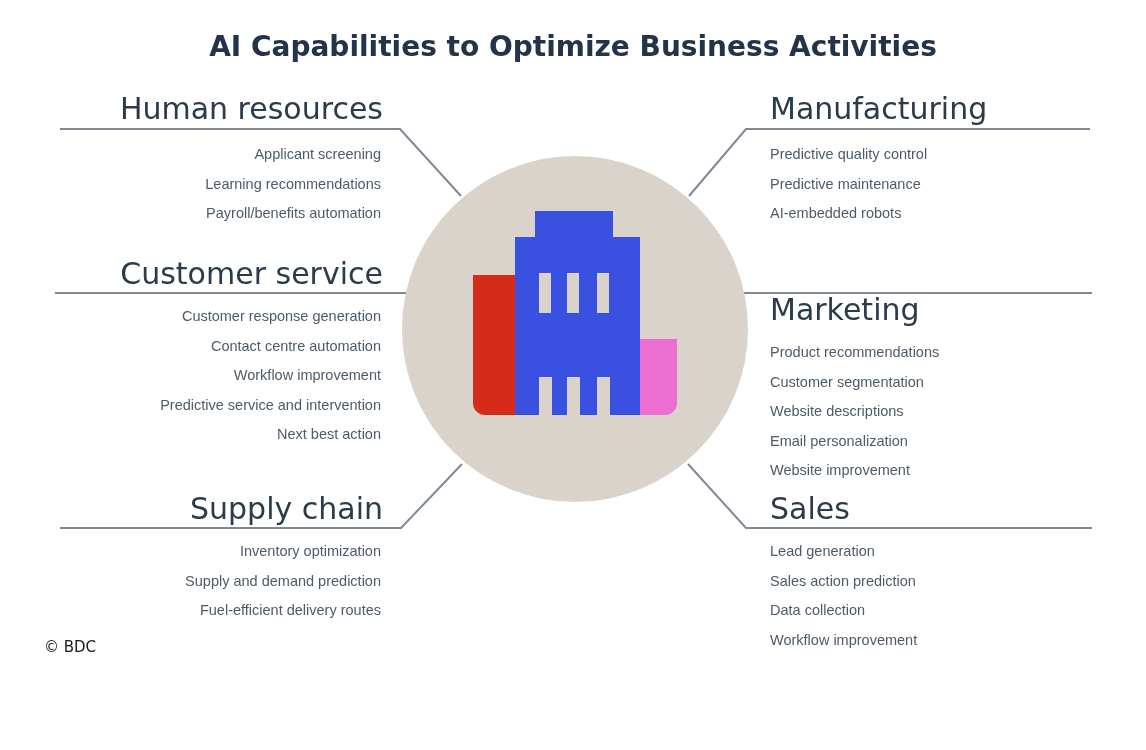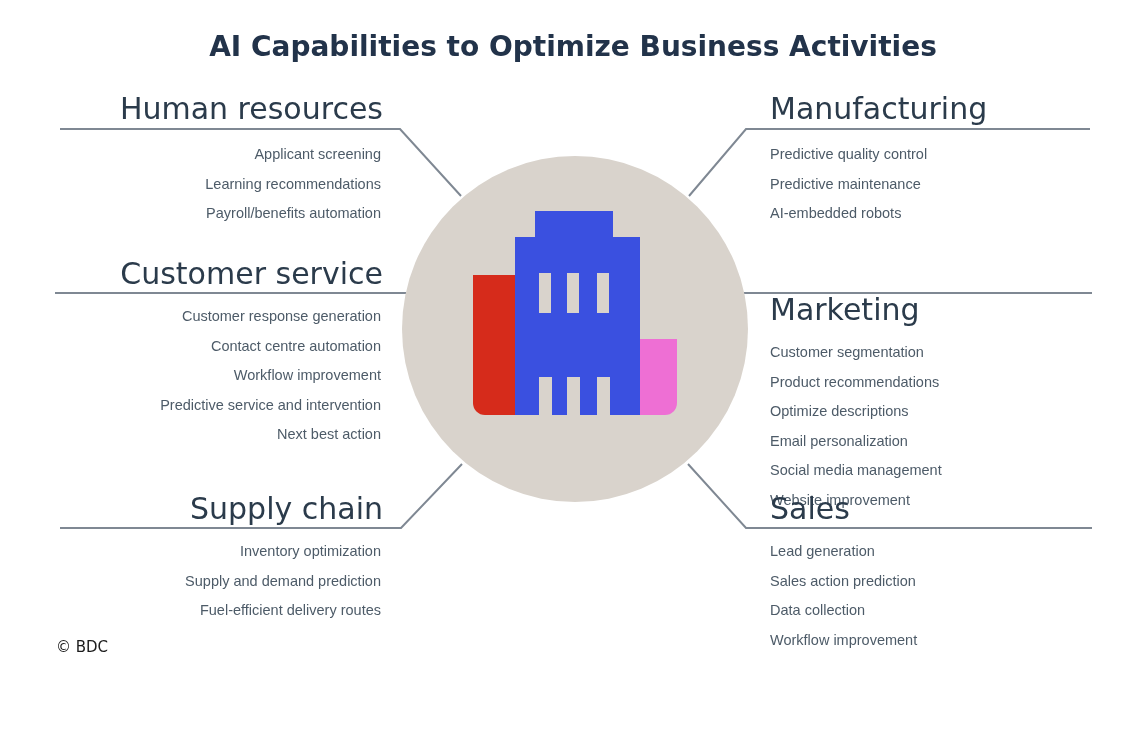--- a/index.html
+++ b/index.html
@@ -53,21 +53,21 @@
   }
   .blk{position:absolute;}
   #red-block{left:71px;top:119px;width:42px;height:140px;background:var(--building-red);border-bottom-left-radius:12px;}
   #blue-main{left:113px;top:81px;width:125px;height:178px;background:var(--building-blue);}
   #blue-tower{left:133px;top:55px;width:78px;height:40px;background:var(--building-blue);}
   #pink-block{left:238px;top:183px;width:37px;height:76px;background:var(--building-pink);border-bottom-right-radius:12px;}
   .window{position:absolute;top:117px;width:12px;height:40px;background:var(--circle-bg);}
   .slit{position:absolute;top:221px;width:13px;height:38px;background:var(--circle-bg);}
   .w1{left:137px;} .w2{left:165px;} .w3{left:195px;}
   #copyright{
-    position:absolute;left:56px;top:638px;
+    position:absolute;left:44px;top:638px;
     font-family:"DejaVu Sans", sans-serif;
     font-size:15px;color:var(--copyright-text);
   }
 </style>
 </head>
 <body>
 
 <div id="canvas">
 
   <div id="title">AI Capabilities to Optimize Business Activities</div>
@@ -131,25 +131,24 @@
     <div class="items">
         <div class="item">Predictive quality control</div>
         <div class="item">Predictive maintenance</div>
         <div class="item">AI-embedded robots</div>
       </div>
   </div>
 
   <div id="sec-mk" class="section right-col">
     <div class="heading">Marketing</div>
     <div class="items">
+        <div class="item">Product recommendations</div>
         <div class="item">Customer segmentation</div>
-        <div class="item">Product recommendations</div>
-        <div class="item">Optimize descriptions</div>
+        <div class="item">Website descriptions</div>
         <div class="item">Email personalization</div>
-        <div class="item">Social media management</div>
         <div class="item">Website improvement</div>
       </div>
   </div>
 
   <div id="sec-sl" class="section right-col">
     <div class="heading">Sales</div>
     <div class="items">
         <div class="item">Lead generation</div>
         <div class="item">Sales action prediction</div>
         <div class="item">Data collection</div>

